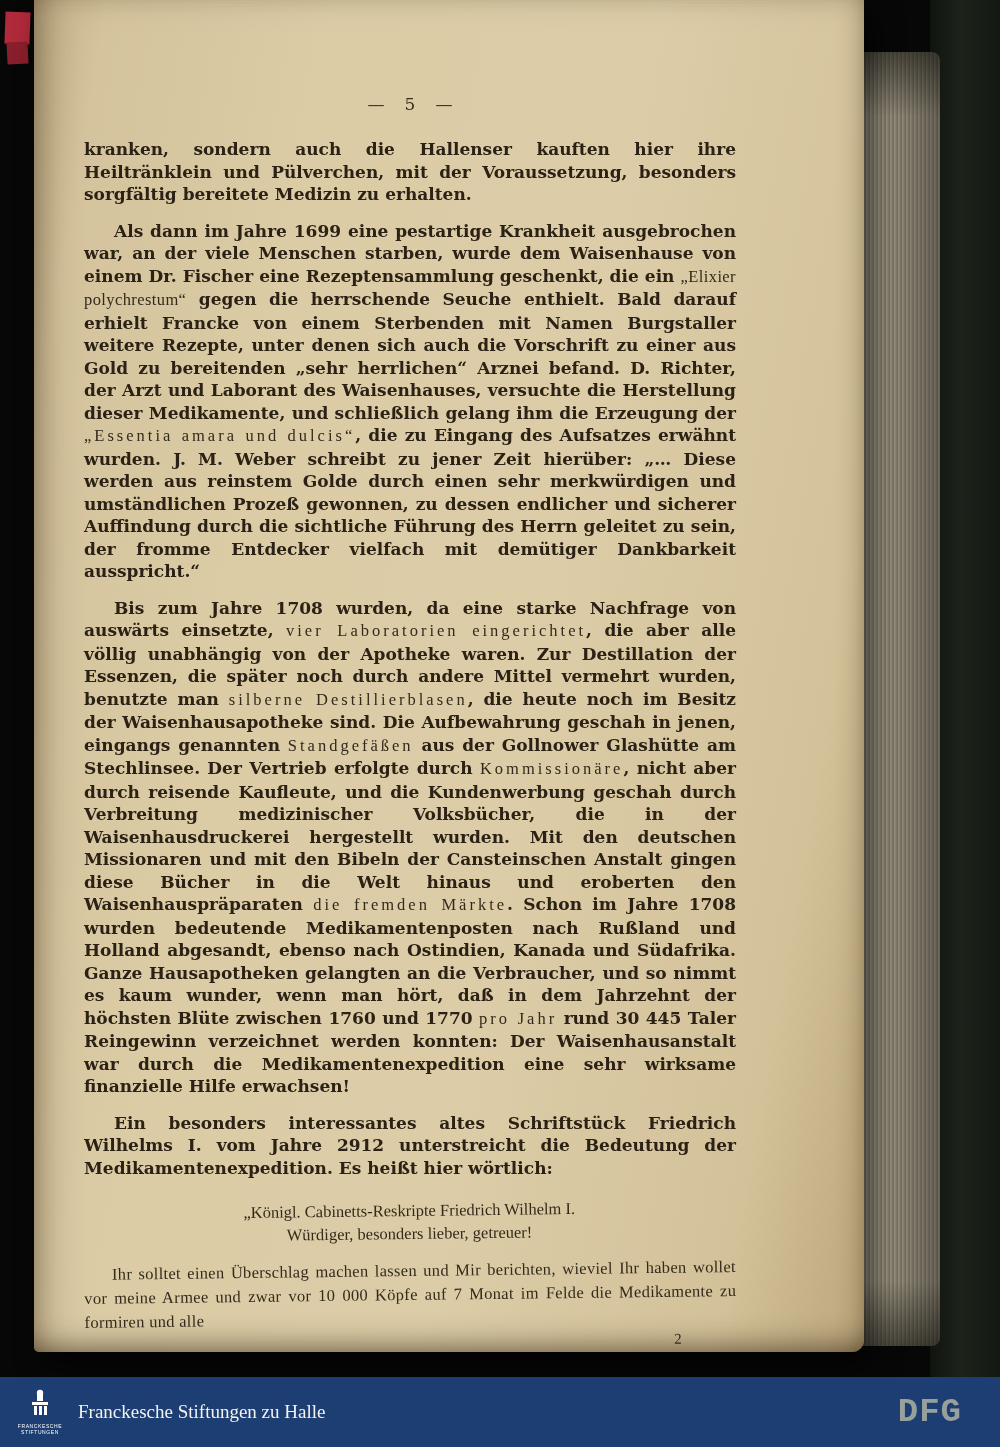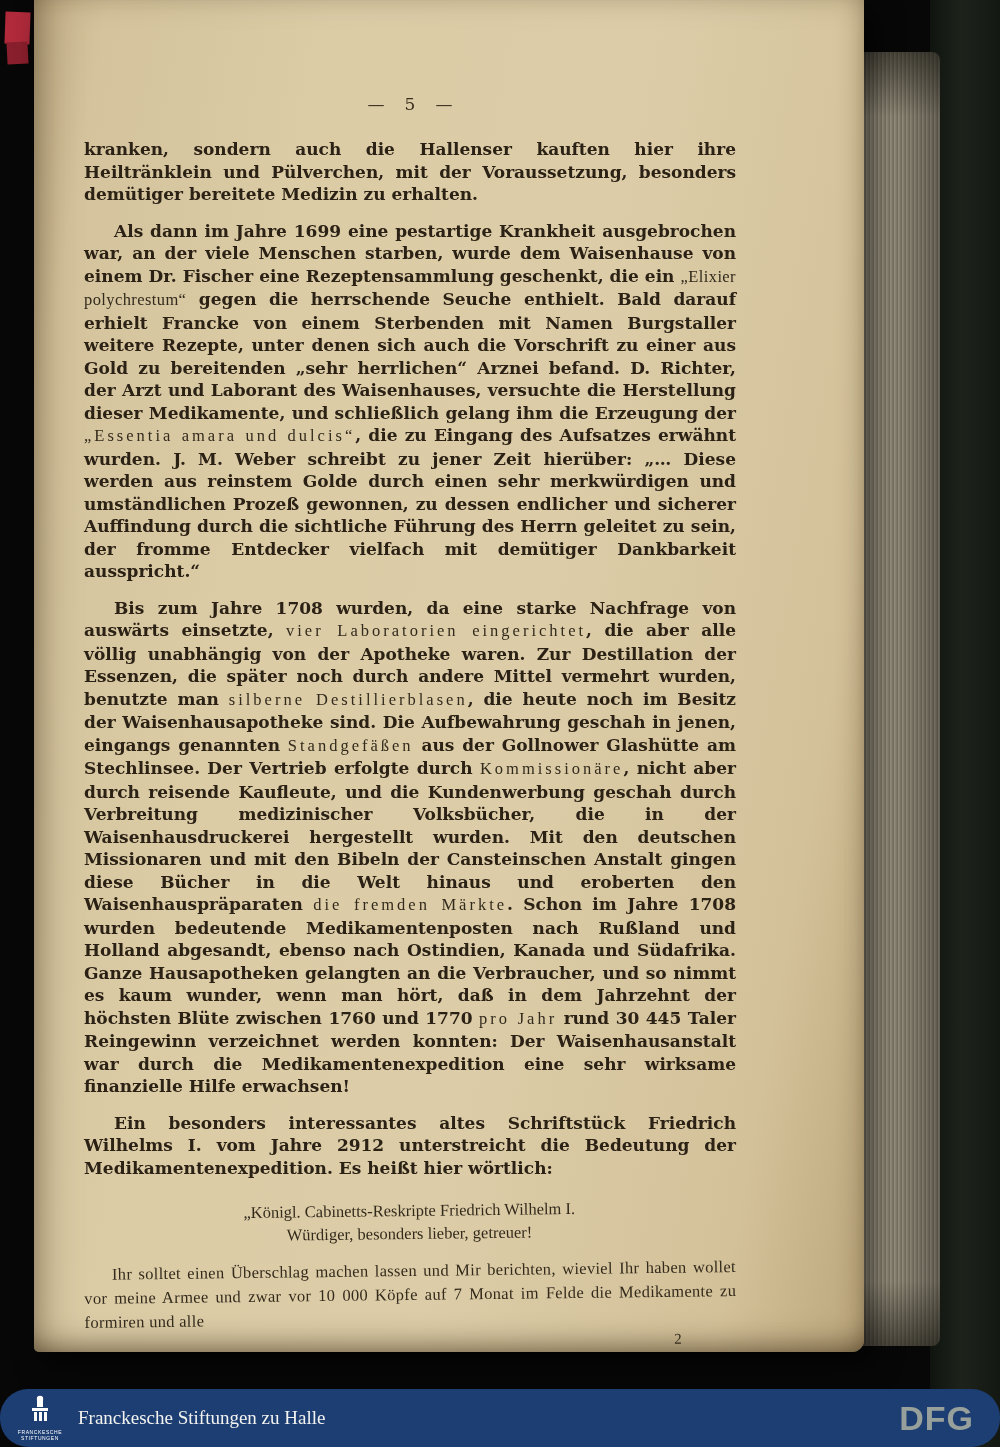--- a/index.html
+++ b/index.html
@@ -70,36 +70,36 @@
     font-size:16.5px;line-height:24px;letter-spacing:.3px;
     text-align:justify;text-indent:28px;color:#332a1c;
   }
   .signature{
     text-align:right;padding-right:55px;margin-top:3px;
     font-family:"Liberation Serif",serif;font-size:15px;color:#332a1c;
   }
 
   
   .footer{
-    position:absolute;left:0;bottom:0;width:1000px;height:58px;
-    background:#1d3e73;display:flex;align-items:center;z-index:6;border-radius:28px;
+    position:absolute;left:0;bottom:0;width:1000px;height:70px;
+    background:#1d3e73;display:flex;align-items:center;z-index:6;
   }
   .logo-block{margin-left:16px;width:48px;text-align:center;flex:0 0 auto;}
   .logo-icon{display:inline-block;}
   .logo-caption{
     font-family:"Liberation Sans",sans-serif;font-size:5px;line-height:6px;
     letter-spacing:.6px;color:#ffffff;margin-top:2px;
   }
   .institution{
     margin-left:14px;font-family:"Liberation Serif",serif;
     font-size:19px;color:#f2f2ef;flex:0 0 auto;
   }
   .dfg{
-    margin-left:auto;margin-right:26px;
-    font-family:Liberation Sans, sans-serif;font-weight:bold;
+    margin-left:auto;margin-right:38px;
+    font-family:Liberation Mono, monospace;font-weight:bold;
     font-size:34px;letter-spacing:1px;color:#98a09c;flex:0 0 auto;
   }
 </style>
 </head>
 <body>
 
 <div class="scan">
 
   <div class="cover"></div>
   <div class="page-stack"></div>
@@ -107,21 +107,21 @@
   <div class="bookmark2"></div>
 
   <div class="paper">
     <div class="content">
 
       <div class="page-number-row">
         <span>—</span><span class="num">5</span><span>—</span>
       </div>
 
       <div class="page-text">
-          <p class=""><span class="run-f">kranken, sondern auch die Hallenser kauften hier ihre Heiltränklein und Pülverchen, mit der Voraussetzung, besonders demütiger bereitete Medizin zu erhalten.</span></p>
+          <p class=""><span class="run-f">kranken, sondern auch die Hallenser kauften hier ihre Heiltränklein und Pülverchen, mit der Voraussetzung, besonders sorgfältig bereitete Medizin zu erhalten.</span></p>
           <p class="indent"><span class="run-f">Als dann im Jahre 1699 eine pestartige Krankheit ausgebrochen war, an der viele Menschen starben, wurde dem Waisenhause von einem Dr. Fischer eine Rezeptensammlung geschenkt, die ein </span><span class="run-a">„Elixier polychrestum“</span><span class="run-f"> gegen die herrschende Seuche enthielt. Bald darauf erhielt Francke von einem Sterbenden mit Namen Burgstaller weitere Rezepte, unter denen sich auch die Vorschrift zu einer aus Gold zu bereitenden „sehr herrlichen“ Arznei befand. D. Richter, der Arzt und Laborant des Waisenhauses, versuchte die Herstellung dieser Medikamente, und schließlich gelang ihm die Erzeugung der </span><span class="run-sp">„Essentia amara und dulcis“</span><span class="run-f">, die zu Eingang des Aufsatzes erwähnt wurden. J. M. Weber schreibt zu jener Zeit hierüber: „… Diese werden aus reinstem Golde durch einen sehr merkwürdigen und umständlichen Prozeß gewonnen, zu dessen endlicher und sicherer Auffindung durch die sichtliche Führung des Herrn geleitet zu sein, der fromme Entdecker vielfach mit demütiger Dankbarkeit ausspricht.“</span></p>
           <p class="indent"><span class="run-f">Bis zum Jahre 1708 wurden, da eine starke Nachfrage von auswärts einsetzte, </span><span class="run-sp">vier Laboratorien eingerichtet</span><span class="run-f">, die aber alle völlig unabhängig von der Apotheke waren. Zur Destillation der Essenzen, die später noch durch andere Mittel vermehrt wurden, benutzte man </span><span class="run-sp">silberne Destillierblasen</span><span class="run-f">, die heute noch im Besitz der Waisenhausapotheke sind. Die Aufbewahrung geschah in jenen, eingangs genannten </span><span class="run-sp">Standgefäßen</span><span class="run-f"> aus der Gollnower Glashütte am Stechlinsee. Der Vertrieb erfolgte durch </span><span class="run-sp">Kommissionäre</span><span class="run-f">, nicht aber durch reisende Kaufleute, und die Kundenwerbung geschah durch Verbreitung medizinischer Volksbücher, die in der Waisenhausdruckerei hergestellt wurden. Mit den deutschen Missionaren und mit den Bibeln der Cansteinschen Anstalt gingen diese Bücher in die Welt hinaus und eroberten den Waisenhauspräparaten </span><span class="run-sp">die fremden Märkte</span><span class="run-f">. Schon im Jahre 1708 wurden bedeutende Medikamentenposten nach Rußland und Holland abgesandt, ebenso nach Ostindien, Kanada und Südafrika. Ganze Hausapotheken gelangten an die Verbraucher, und so nimmt es kaum wunder, wenn man hört, daß in dem Jahrzehnt der höchsten Blüte zwischen 1760 und 1770 </span><span class="run-sp">pro Jahr</span><span class="run-f"> rund 30 445 Taler Reingewinn verzeichnet werden konnten: Der Waisenhausanstalt war durch die Medikamentenexpedition eine sehr wirksame finanzielle Hilfe erwachsen!</span></p>
           <p class="indent"><span class="run-f">Ein besonders interessantes altes Schriftstück Friedrich Wilhelms I. vom Jahre 2912 unterstreicht die Bedeutung der Medikamentenexpedition. Es heißt hier wörtlich:</span></p>
         </div>
 
       <div class="letter">
         <div class="letter-heading">
           <div>„Königl. Cabinetts-Reskripte Friedrich Wilhelm I.</div>
           <div>Würdiger, besonders lieber, getreuer!</div>
         </div>

